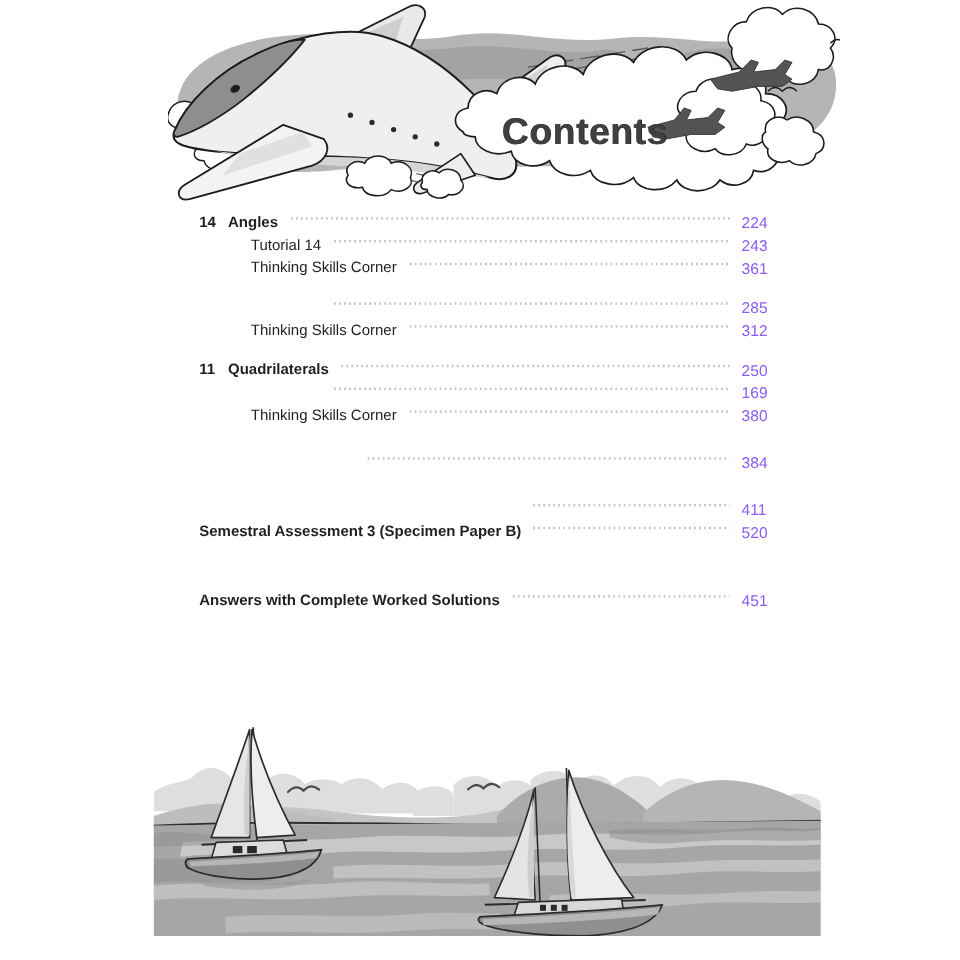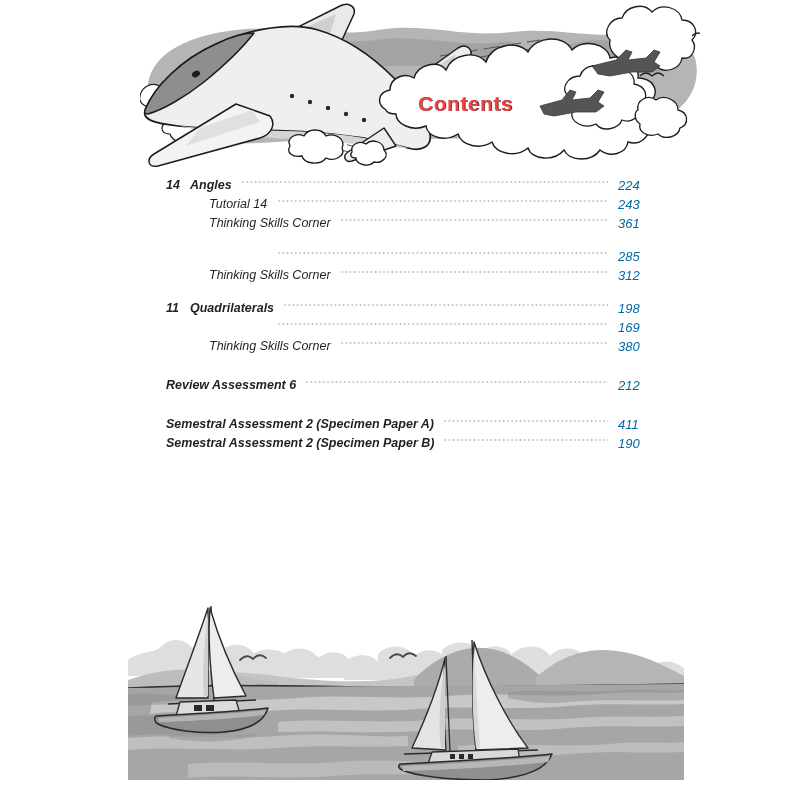--- a/index.html
+++ b/index.html
@@ -25,35 +25,34 @@
     height: 175px;
   }
   #header-illustration svg { display: block; }
 
   #contents-title {
     position: absolute;
     left: 418px;
     top: 92px;
     font-family: "Liberation Sans", sans-serif;
     font-weight: bold;
-    font-size: 21px;
+    font-size: 31px;
     letter-spacing: 0.5px;
-    color: #ef4444;
+    color: #404040;
     white-space: nowrap;
     z-index: 5;
     text-shadow: 0.6px 0 0 #1a1a1a;
   }
 
   
   #toc {
     position: absolute;
     left: 0;
     top: 178px;
     width: 800px;
-    font-style: italic;
   }
 
   .toc-group { margin: 0; padding: 0; }
   .group-gap { height: 14px; }
 
   .toc-row {
     position: relative;
     display: flex;
     align-items: baseline;
     height: 19px;
@@ -83,21 +82,21 @@
     padding-left: 166px;
     box-sizing: content-box;
   }
   .toc-row.row-sub .text-cell { padding-left: 209px; }
 
   .page-cell {
     position: absolute;
     left: 618px;
     top: 0;
     font-size: 13px;
-    color: #0369a1;
+    color: #8b5cf6;
   }
 
   .leader-cell {
     position: absolute;
     top: 3px;
     height: 2px;
     background-image: radial-gradient(circle, #c0c0c0 0.85px, rgba(255,255,255,0) 1.05px);
     background-size: 4.2px 2px;
     background-repeat: repeat-x;
     right: 182px;
@@ -277,54 +276,59 @@
         <div class="text-cell"><span class="label">Thinking Skills Corner</span></div>
         <div class="leader-cell" style="left: 340px; width: 268px; right: auto;"></div>
         <div class="page-cell">312</div>
       </div>
     </div>
     <div class="group-gap" style="height: 14px;"></div>
     <div class="toc-group">
       <div class="toc-row row-chapter">
         <div class="text-cell"><span class="chap-no">11</span><span class="label bold">Quadrilaterals</span></div>
         <div class="leader-cell" style="left: 283px; width: 325px; right: auto;"></div>
-        <div class="page-cell">198</div>
+        <div class="page-cell">250</div>
       </div>
       <div class="toc-row row-sub">
         <div class="leader-cell" style="left: 277px; width: 331px; right: auto;"></div>
         <div class="page-cell">169</div>
       </div>
       <div class="toc-row row-sub">
         <div class="text-cell"><span class="label">Thinking Skills Corner</span></div>
         <div class="leader-cell" style="left: 340px; width: 268px; right: auto;"></div>
         <div class="page-cell">380</div>
       </div>
     </div>
     <div class="group-gap" style="height: 20px;"></div>
     <div class="toc-group">
       <div class="toc-row row-plain">
-        <div class="text-cell"><span class="label bold">Review Assessment 6</span></div>
         <div class="leader-cell" style="left: 305px; width: 303px; right: auto;"></div>
-        <div class="page-cell">212</div>
+        <div class="page-cell">384</div>
       </div>
     </div>
     <div class="group-gap" style="height: 20px;"></div>
     <div class="toc-group">
       <div class="toc-row row-plain">
-        <div class="text-cell"><span class="label bold">Semestral Assessment 2 (Specimen Paper A)</span></div>
         <div class="leader-cell" style="left: 443px; width: 165px; right: auto;"></div>
         <div class="page-cell">411</div>
       </div>
       <div class="toc-row row-plain">
-        <div class="text-cell"><span class="label bold">Semestral Assessment 2 (Specimen Paper B)</span></div>
+        <div class="text-cell"><span class="label bold">Semestral Assessment 3 (Specimen Paper B)</span></div>
         <div class="leader-cell" style="left: 443px; width: 165px; right: auto;"></div>
-        <div class="page-cell">190</div>
+        <div class="page-cell">520</div>
       </div>
     </div>
     <div class="group-gap" style="height: 38px;"></div>
+    <div class="toc-group">
+      <div class="toc-row row-plain">
+        <div class="text-cell"><span class="label bold">Answers with Complete Worked Solutions</span></div>
+        <div class="leader-cell" style="left: 426px; width: 182px; right: auto;"></div>
+        <div class="page-cell">451</div>
+      </div>
+    </div>
   </div>
 
 <div id="bottom-illustration">
   <svg width="556" height="192" viewBox="0 0 556 192" xmlns="http://www.w3.org/2000/svg">
     <defs>
       <clipPath id="botclip">
           <rect x="0" y="0" width="556" height="192"></rect>
         </clipPath>
     </defs>
     <g clip-path="url(#botclip)">

